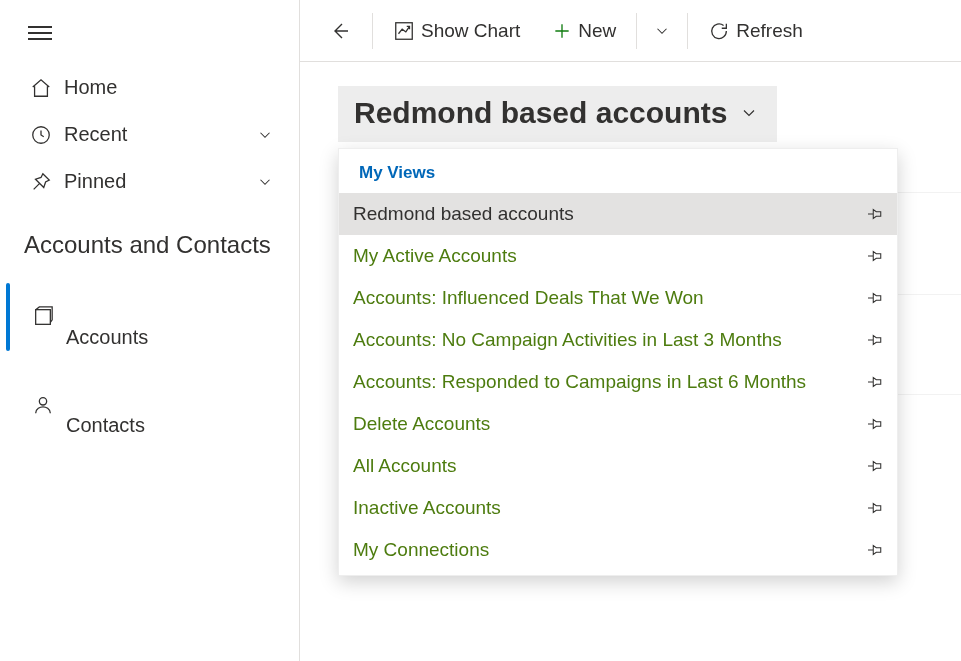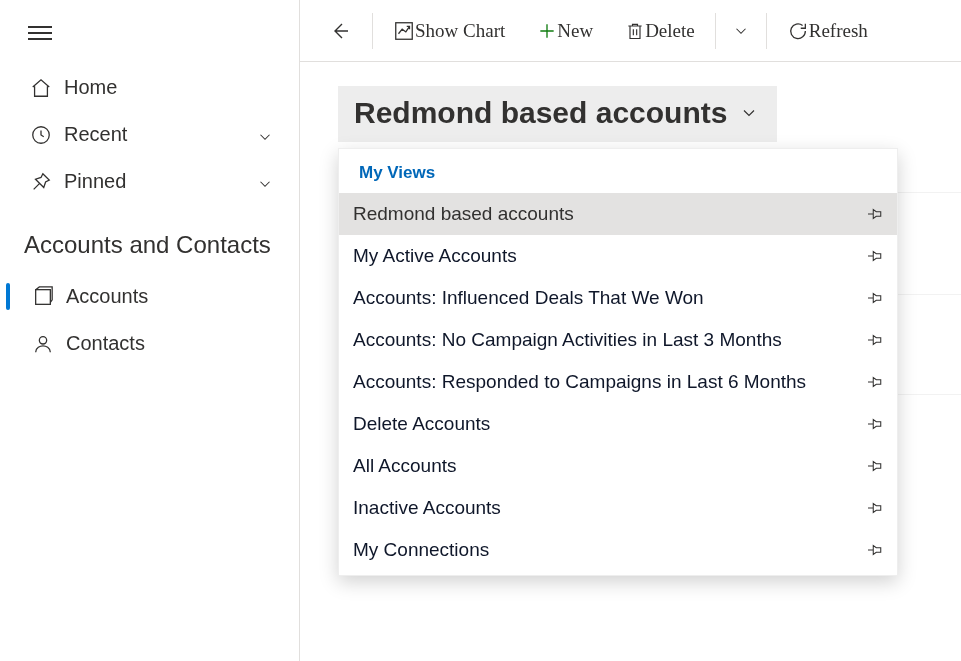--- a/index.html
+++ b/index.html
@@ -19,21 +19,21 @@
     border-right: 1px solid #e1dfdd;
     display: flex;
     flex-direction: column;
     padding-top: 4px;
   }
   .hamburger-row { padding: 18px 0 20px 28px; }
   .hamburger { width: 24px; height: 18px; display: inline-block; cursor: pointer; }
   .hamburger span { display: block; height: 2px; background:#323130; margin: 4px 0; }
 
   .nav-item {
-    display: flex; align-items: flex-end;
+    display: flex; align-items: center;
     padding: 12px 20px 12px 24px;
     font-size: 20px;
     color: #323130;
     cursor: pointer;
   }
   .nav-item .icon-slot {
     width: 34px; display:flex; justify-content:center; align-items:center;
   }
   .nav-item .label { flex: 1; padding-left: 6px; }
   .nav-item .chev { width: 28px; display:flex; justify-content:center; }
@@ -46,21 +46,21 @@
 
   .subnav-item {
     display: flex; align-items: center;
     padding: 12px 20px 12px 26px;
     font-size: 20px;
     cursor: pointer;
   }
   .subnav-item .icon-slot {
     width: 34px; display:flex; justify-content:center; align-items:center;
   }
-  .subnav-item .label { padding-left: 6px; }
+  .subnav-item .label { padding-left: 6px; margin-top: 41px; }
   .subnav-item.selected {
     background: #fff;
     position: relative;
   }
   .subnav-item.selected::before {
     content: "";
     position: absolute;
     left: 6px; top: 10px; bottom: 10px;
     width: 4px;
     background: #0078d4;
@@ -77,22 +77,21 @@
     height:62px;
     border-bottom:1px solid #e1dfdd;
     padding: 0 0 0 14px;
     gap: 4px;
   }
   .cmd-btn {
     display:flex; align-items:center;
     padding: 0 14px; height:62px;
     font-size:19px;
     cursor:pointer;
-    gap:0;
-    font-family:Liberation Serif, serif;
+    gap:6px;
   }
   .cmd-sep {
     width:1px; height:36px; background:#e1dfdd; margin:0 2px;
   }
   .cmd-icon { display:flex; align-items:center; }
 
   .content { padding: 24px 0 0 38px; position:relative; }
   .view-picker {
     display:inline-flex; align-items:center;
     background:#ededed;
@@ -116,21 +115,21 @@
   .dd-group-label {
     color:#0067b8;
     font-weight:600;
     font-size:17px;
     padding: 14px 14px 10px 20px;
   }
   .dd-item {
     display:flex; align-items:center;
     padding: 10px 14px 10px 14px;
     font-size:19px;
-    color:#0f172a;
+    color:#4d7c0f;
     cursor:pointer;
   }
   .dd-item .dd-label { flex:1; }
   .dd-item.selected { background:#e3e2e1; color:#323130; }
   .pin-icon { display:flex; align-items:center; }
 
   
   .ghost-line {
     position:absolute; left:320px; right:0;
     height:1px; background:#f2f2f2;
@@ -232,28 +231,20 @@
 
       <div class="cmd-btn">
         <span class="cmd-icon">
           <svg width="20" height="20" viewBox="0 0 24 24">
               <path d="M12 4 V20 M4 12 H20" stroke="#107c10" stroke-width="1.6" fill="none"></path>
             </svg>
         </span>
         <span>New</span>
       </div>
 
-      <div class="cmd-btn">
-        <span class="cmd-icon">
-          <svg class="icon" width="20" height="22" viewBox="0 0 24 24">
-              <path d="M4 6 H20 M9 6 V4 H15 V6 M6 6 V21 H18 V6 M10 10 V17 M14 10 V17"></path>
-            </svg>
-        </span>
-        <span>Delete</span>
-      </div>
 
       <div class="cmd-sep"></div>
       <div class="cmd-btn" style="padding:0 10px">
         <span class="cmd-icon">
           <svg class="icon" width="18" height="18" viewBox="0 0 24 24">
               <path d="M6 9 L12 15 L18 9"></path>
             </svg>
         </span>
       </div>
       <div class="cmd-sep"></div>

